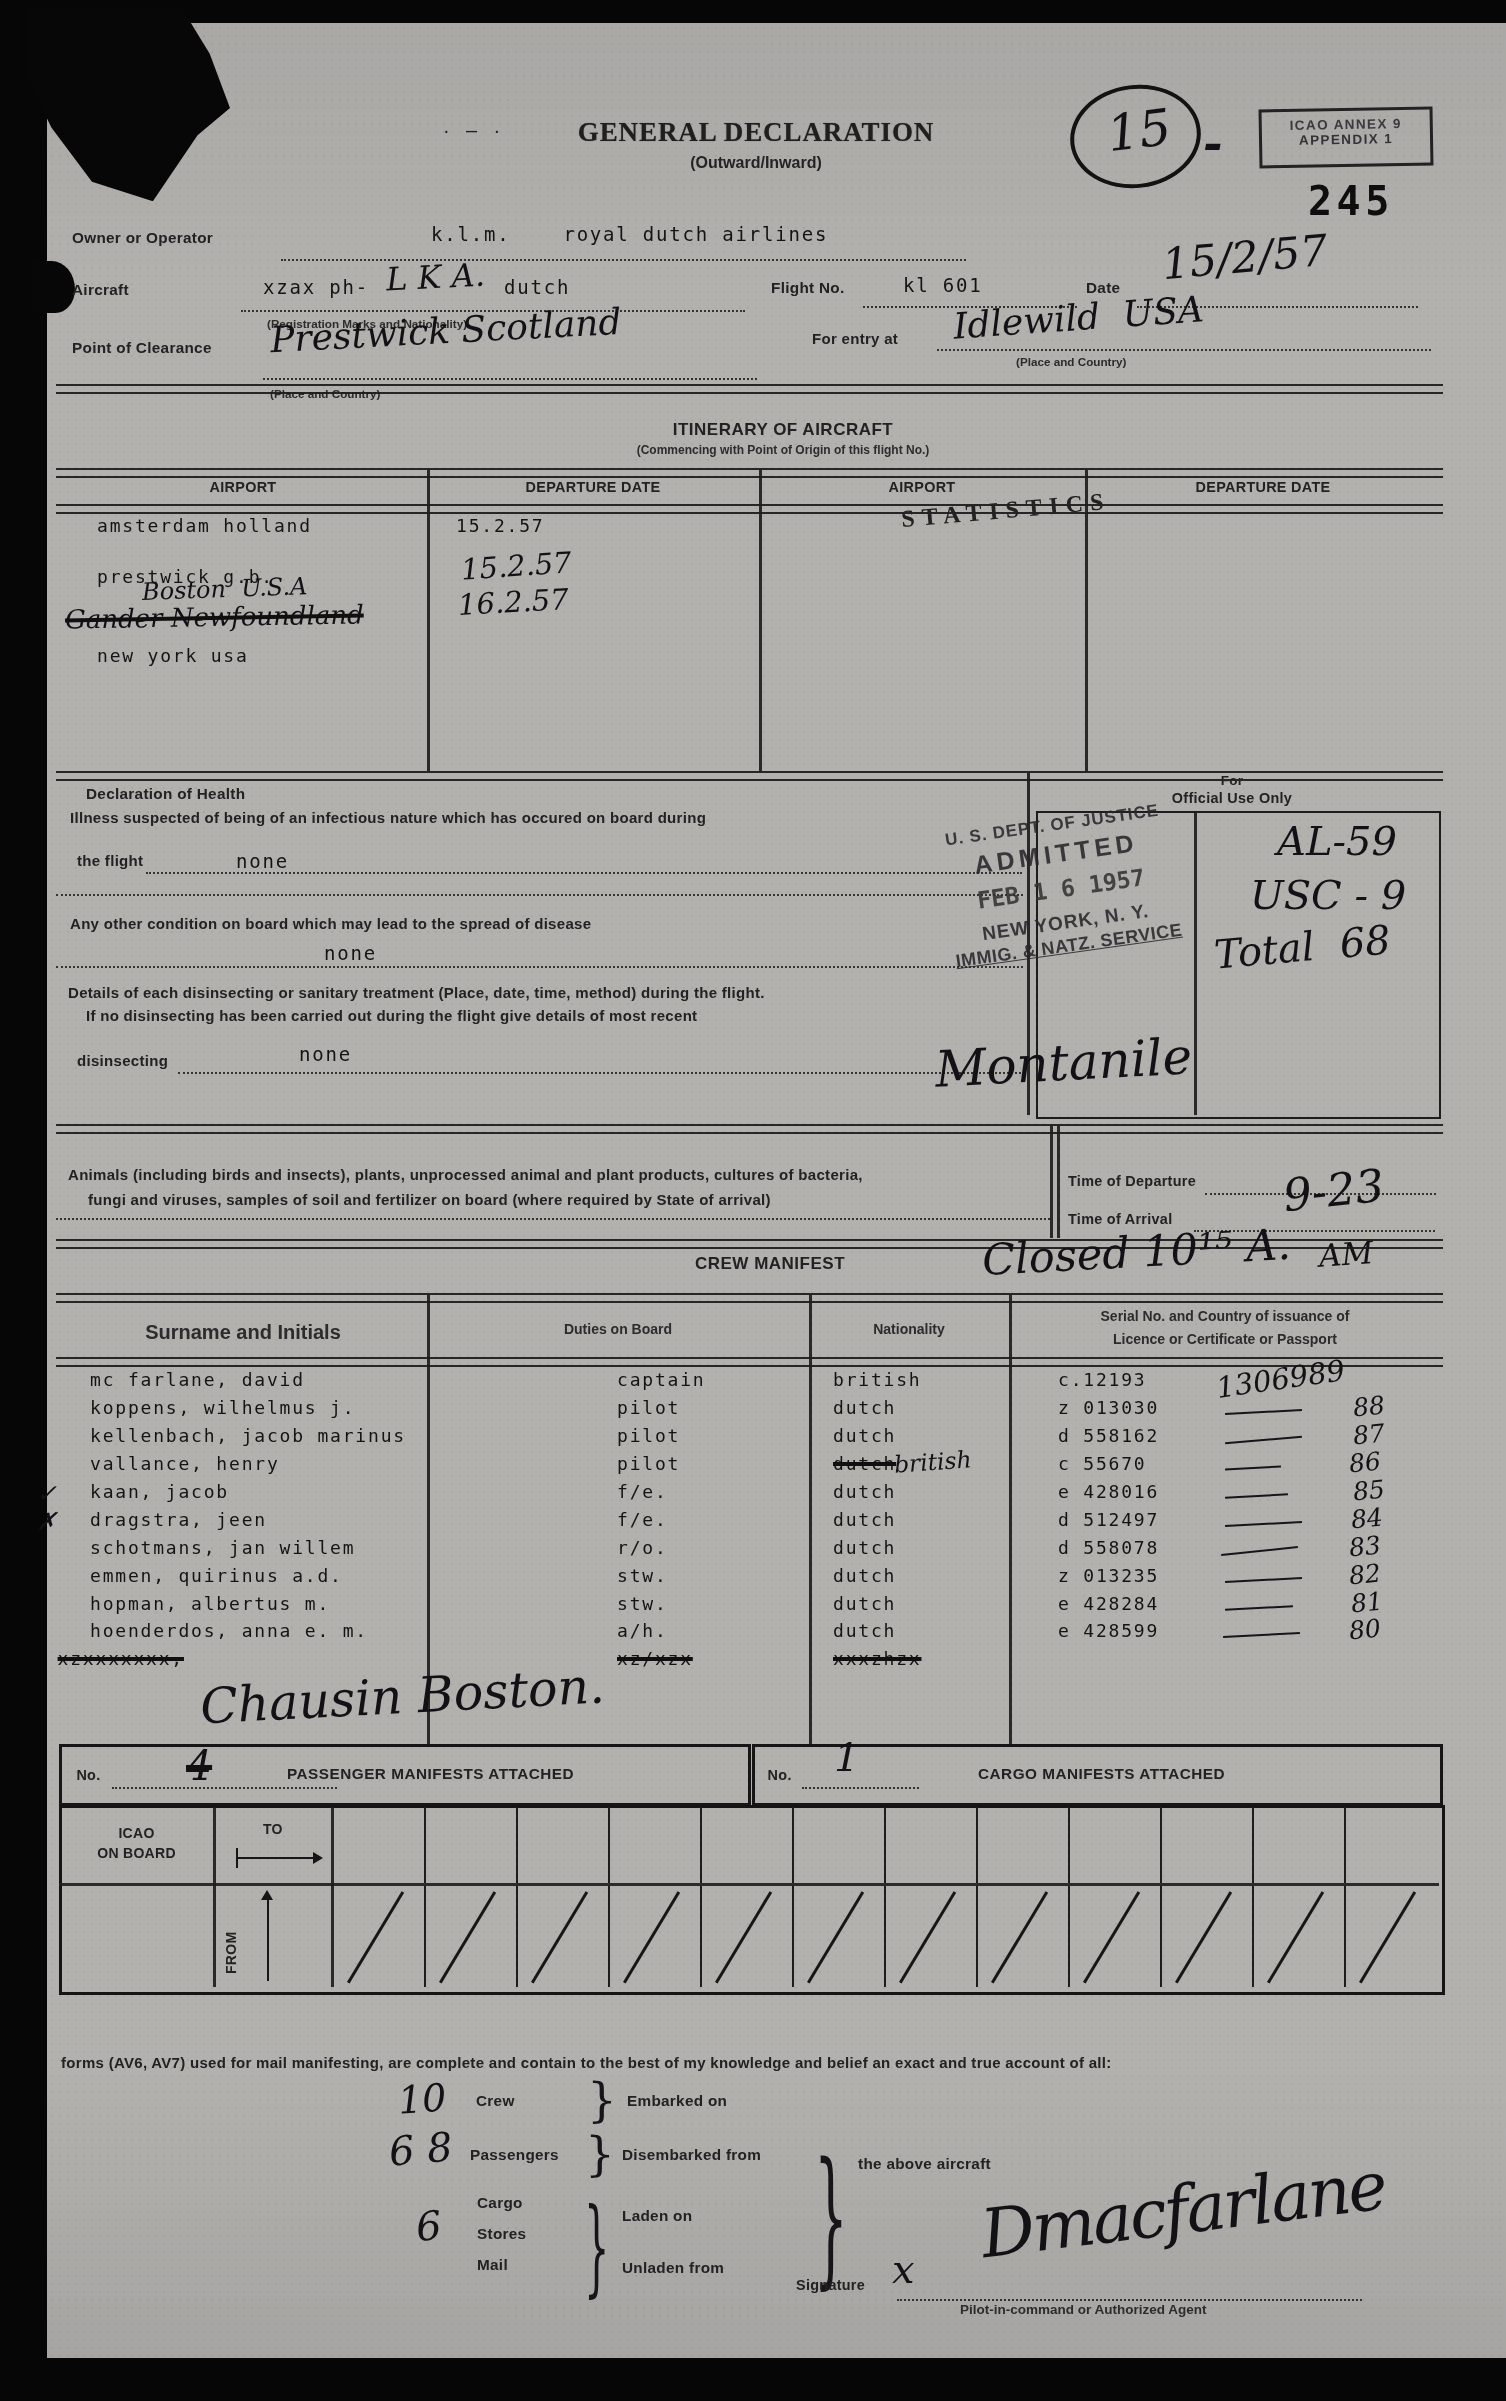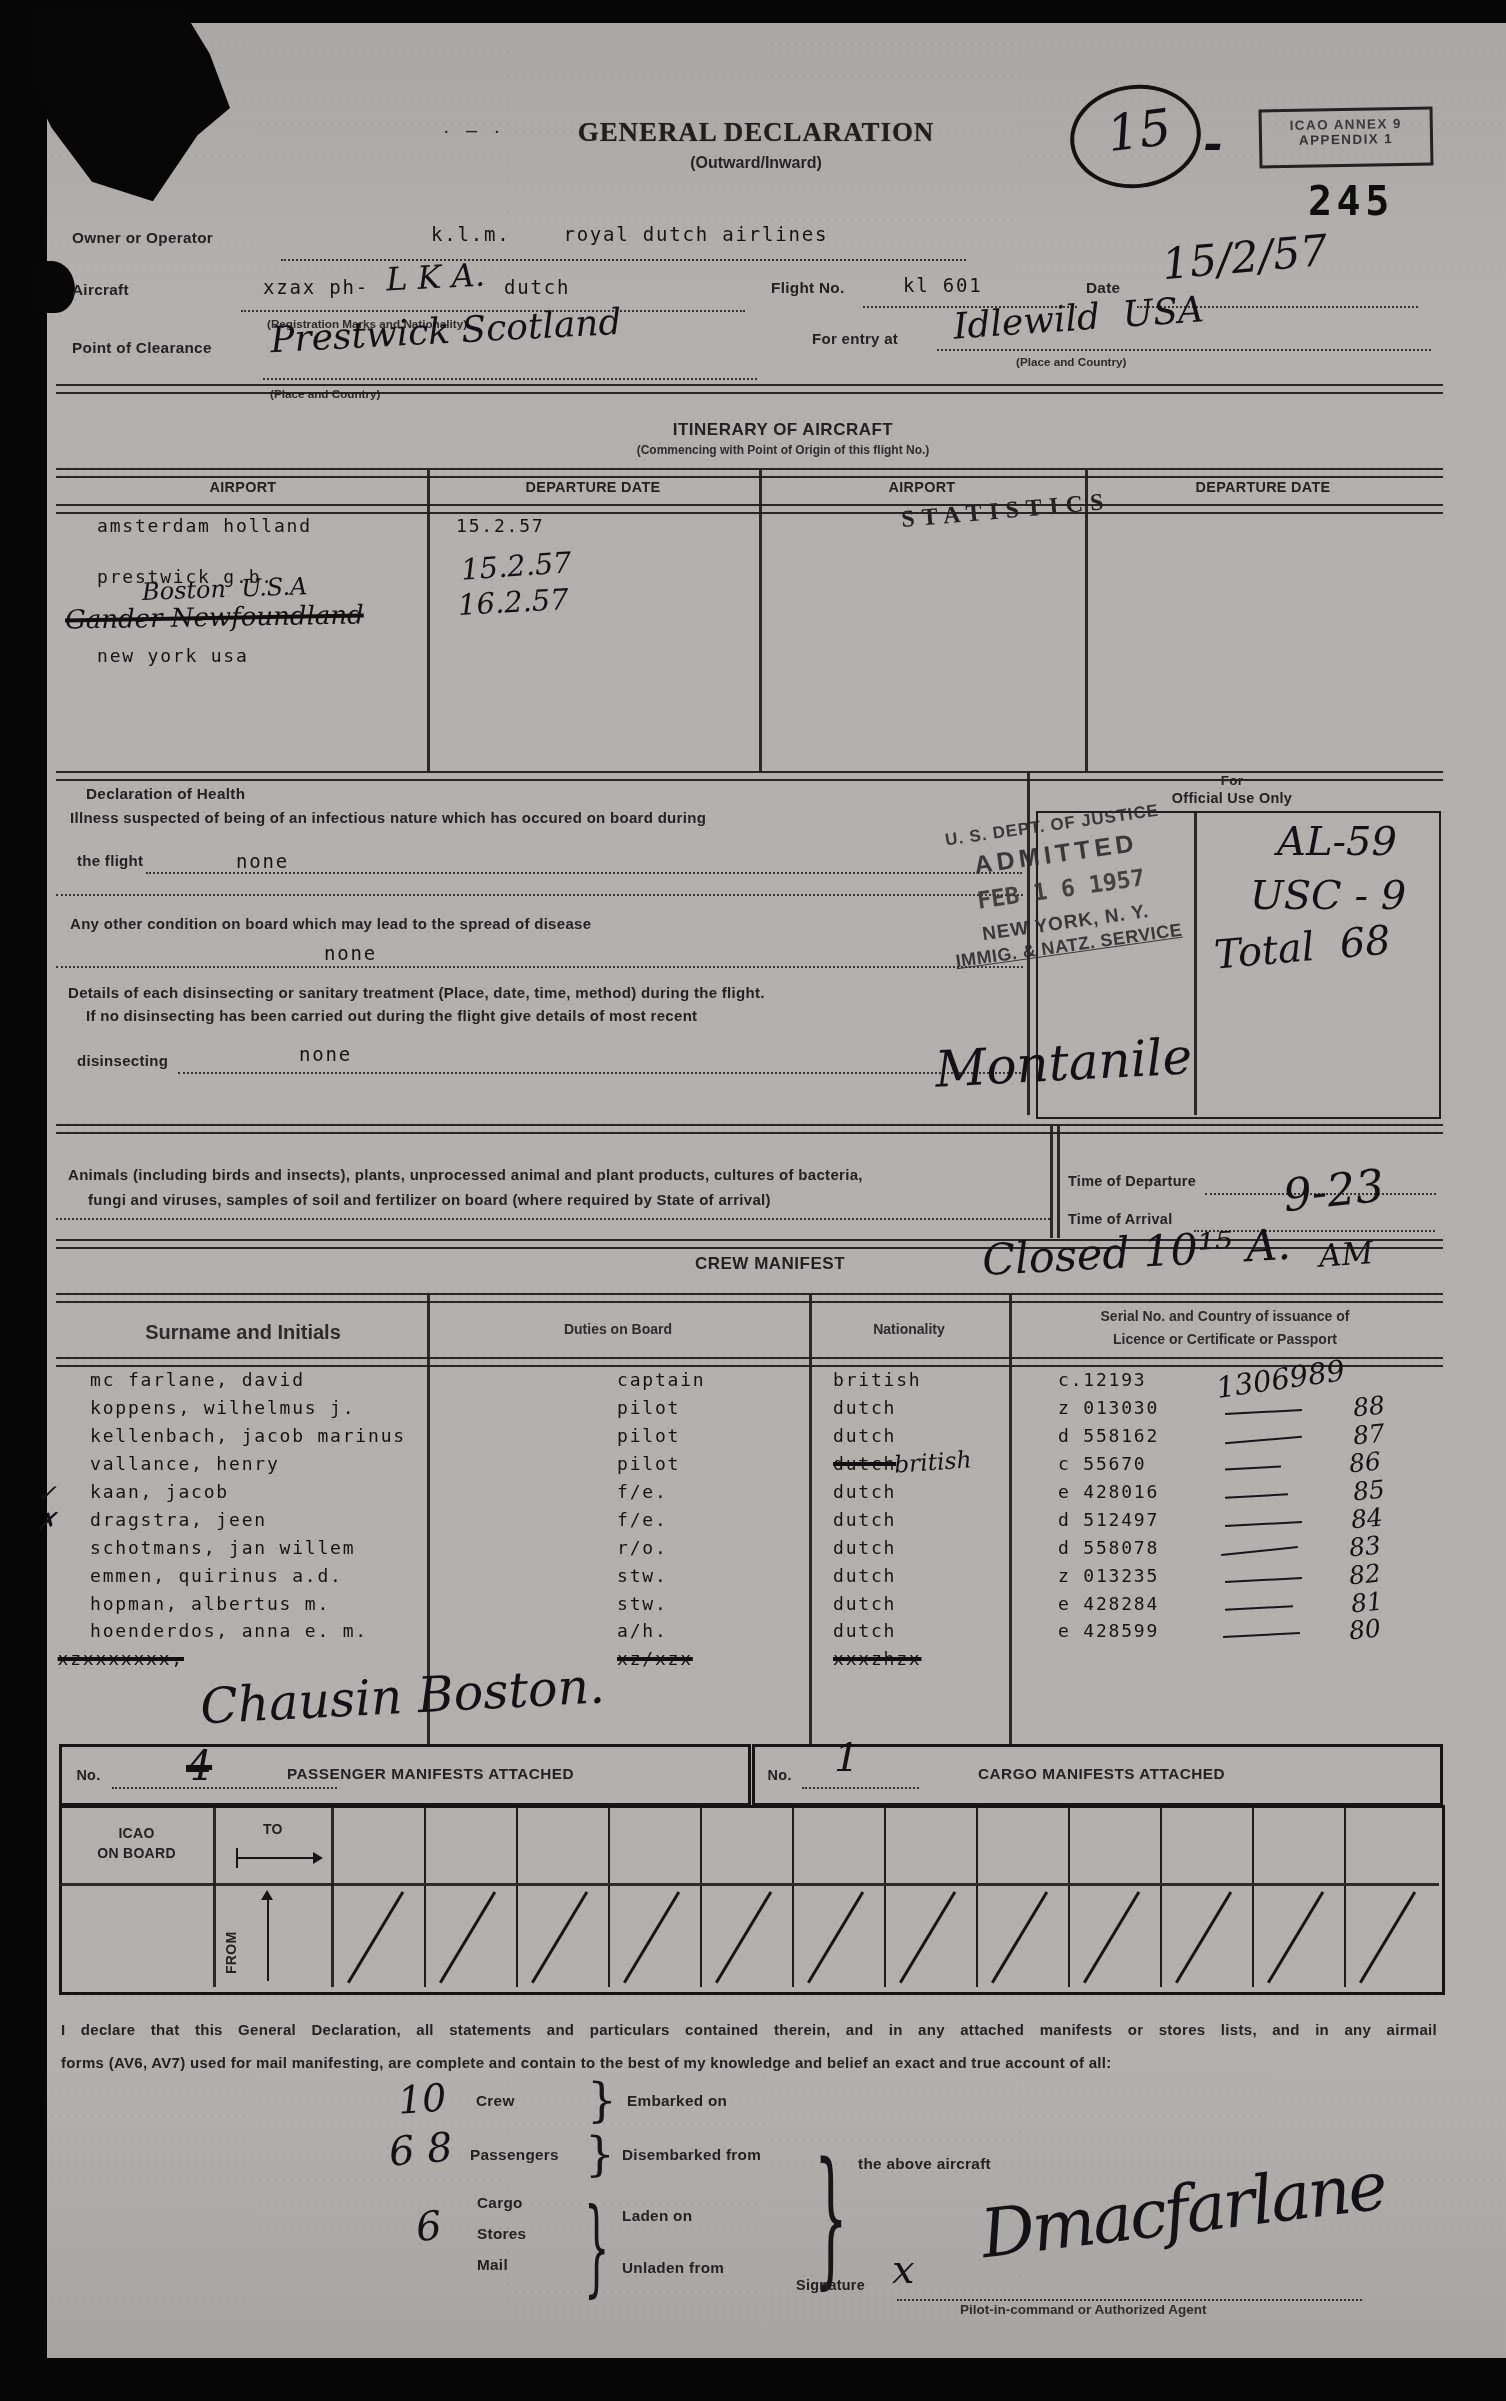--- a/index.html
+++ b/index.html
@@ -316,21 +316,20 @@
       <div class="gcell slash"></div>
       <div class="gcell slash"></div>
       <div class="gcell slash"></div>
       <div class="gcell slash"></div>
       <div class="gcell slash"></div>
       <div class="gcell slash"></div>
       <div class="gcell slash"></div>
       <div class="gcell slash"></div>
   </div>
 
-  <div class="a lbl" style="left:61px;top:2021px;width:1376px;font-size:15px;text-align:justify;text-align-last:justify;">I declare that this General Declaration, all statements and particulars contained therein, and in any attached manifests or stores lists, and in any airmail</div>
   <div class="a lbl" style="left:61px;top:2054px;width:1376px;font-size:15px;">forms (AV6, AV7) used for mail manifesting, are complete and contain to the best of my knowledge and belief an exact and true account of all:</div>
 
   <span class="a hand" style="left:398px;top:2077px;font-size:38px;transform:rotate(-4deg);">10</span>
   <span class="a lbl" style="left:476px;top:2092px;font-size:15.3px;">Crew</span>
   <span class="a brace" style="left:587px;top:2072px;font-size:47px;">}</span>
   <span class="a lbl" style="left:627px;top:2092px;font-size:15.3px;">Embarked on</span>
 
   <span class="a hand" style="left:389px;top:2126px;font-size:40px;transform:rotate(-5deg);">6 8</span>
   <span class="a lbl" style="left:470px;top:2146px;font-size:15.3px;">Passengers</span>
   <span class="a brace" style="left:585px;top:2126px;font-size:47px;">}</span>

